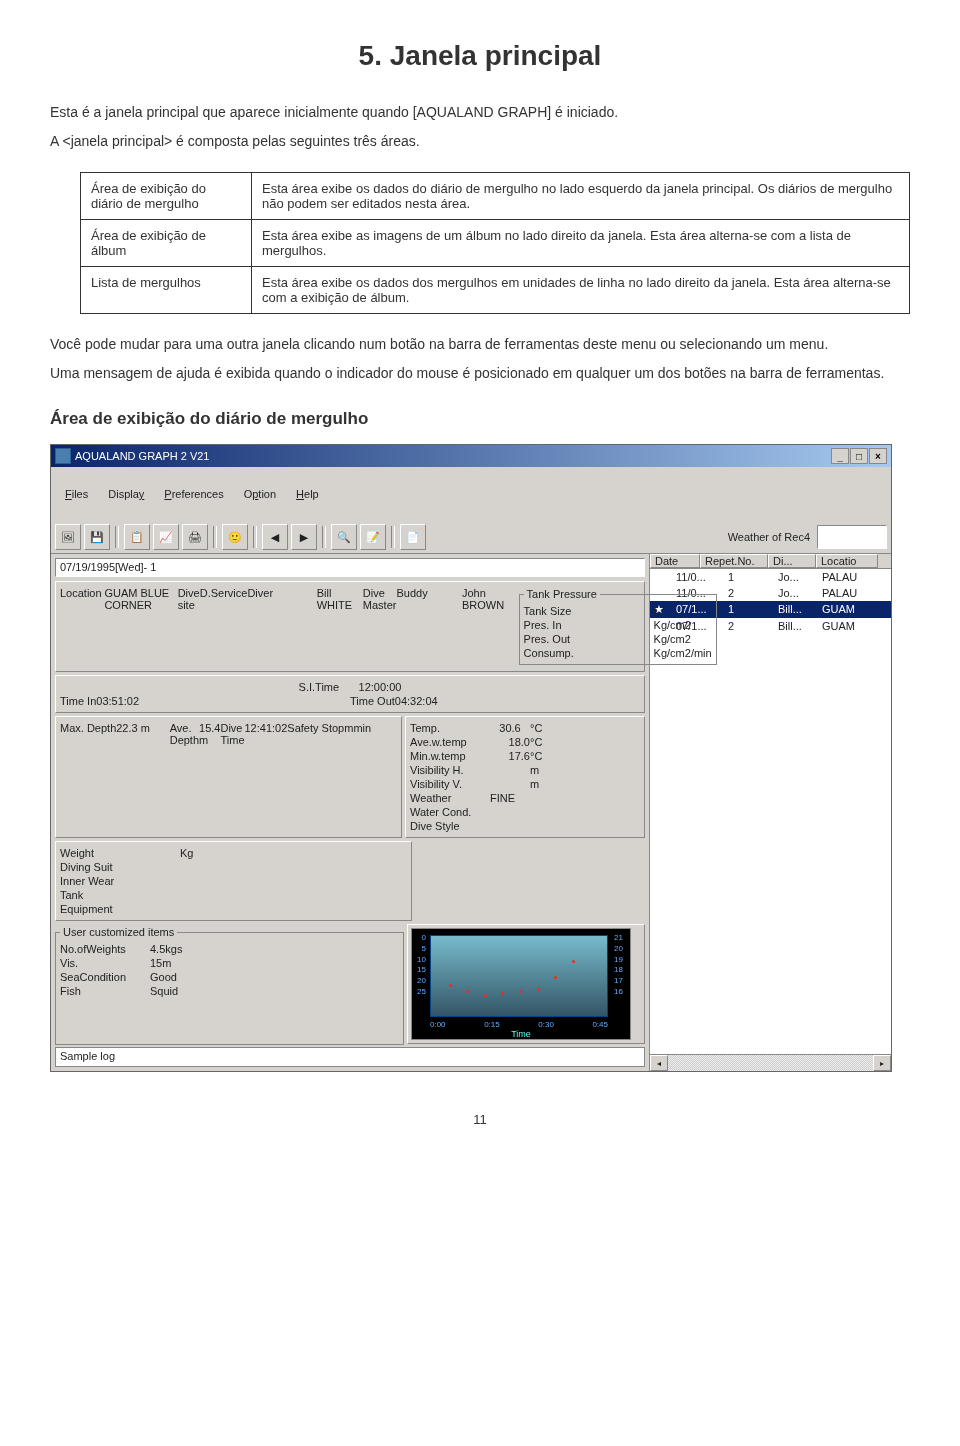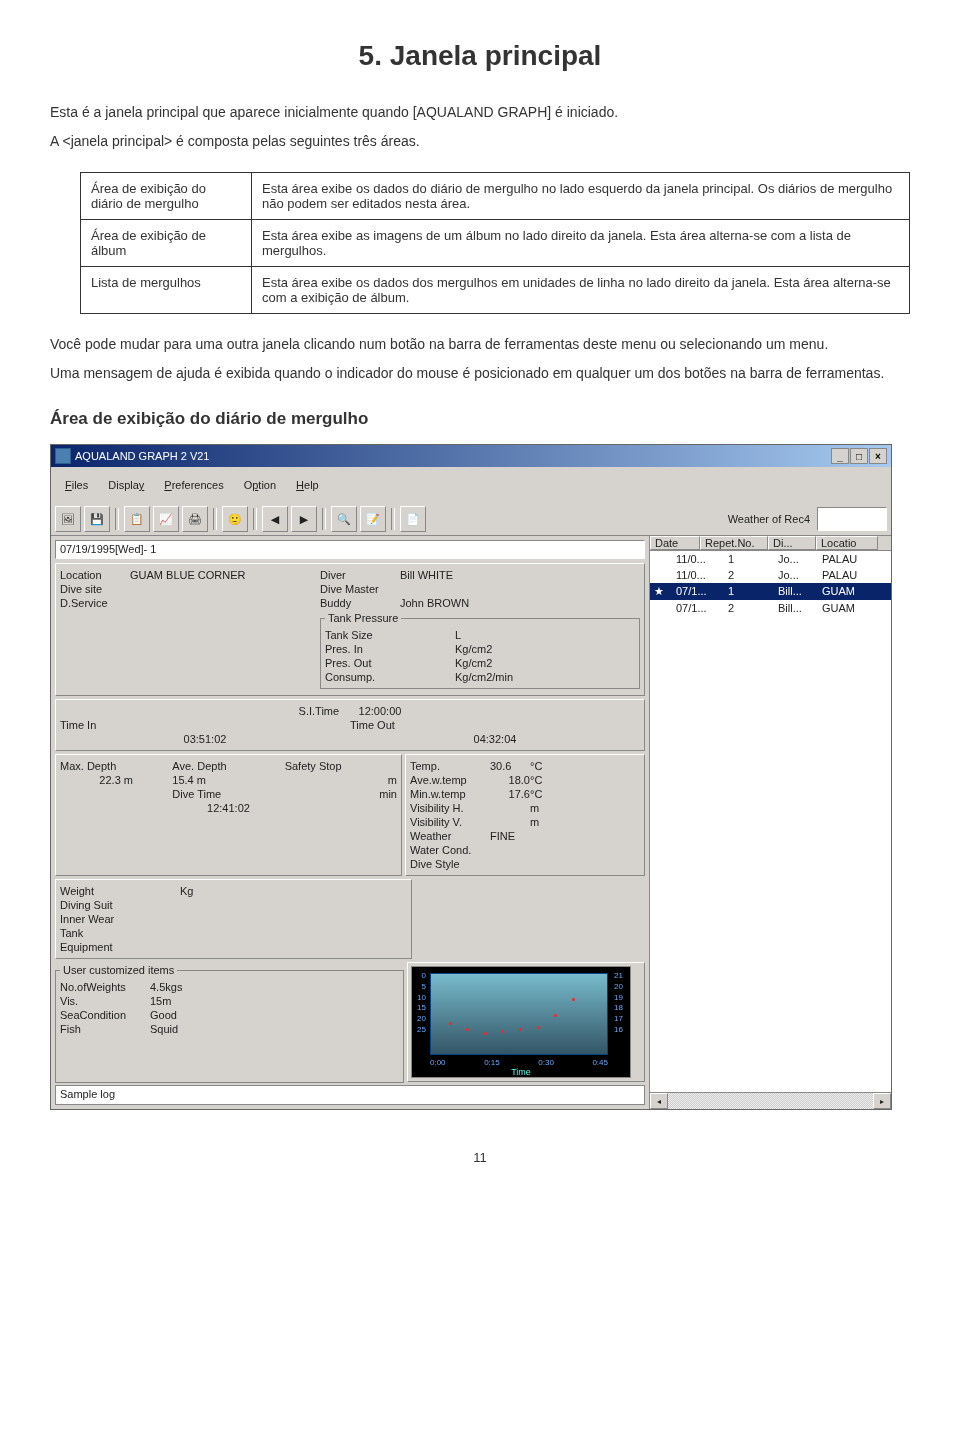--- a/index.html
+++ b/index.html
@@ -8,40 +8,40 @@
 .desc-table{border-collapse:collapse;margin:20px 0 20px 30px;width:calc(100% - 30px)}
 .desc-table td{border:1px solid #333;padding:8px 10px;vertical-align:top;font-size:13px}
 .desc-table td:first-child{width:150px}
 h2{font-size:17px;font-weight:bold;margin:25px 0 15px 0}
 .app-window{border:1px solid #666;background:#d6d3ce;font-family:Tahoma,Arial,sans-serif;font-size:11px;color:#222;width:840px}
 .titlebar{background:linear-gradient(90deg,#0a246a 0%,#a6caf0 100%);color:#fff;padding:3px 4px;display:flex;align-items:center}
 .titlebar-icon{width:14px;height:14px;background:#4a7fb0;margin-right:4px;border:1px solid #2a5f90}
 .titlebar-text{flex:1;font-size:11px}
 .titlebar-btns{display:flex;gap:1px}
 .titlebar-btns div{width:16px;height:14px;background:#d6d3ce;border:1px solid #888;display:flex;align-items:center;justify-content:center;font-size:10px;font-weight:bold;color:#000}
-.menubar{display:flex;padding:10px 4px;gap:0;background:#d6d3ce}
+.menubar{display:flex;padding:19px 4px;gap:0;background:#d6d3ce}
 .menubar span{padding:2px 10px}
 .menubar span u{text-decoration:underline}
 .toolbar{display:flex;align-items:center;padding:3px 4px;gap:3px;border-bottom:1px solid #888}
 .tbtn{width:24px;height:24px;border:1px solid #888;border-top-color:#fff;border-left-color:#fff;background:#d6d3ce;display:flex;align-items:center;justify-content:center}
 .tsep{width:2px;height:22px;border-left:1px solid #888;border-right:1px solid #fff;margin:0 2px}
 .tspacer{flex:1}
 .reccount-lbl{padding:0 4px}
 .reccount-box{width:60px;height:18px;background:#fff;border:1px solid #888;display:inline-block;vertical-align:middle}
 .body-area{display:flex}
 .left-pane{width:590px;padding:4px}
 .right-pane{flex:1;border-left:1px solid #888;background:#d6d3ce;display:flex;flex-direction:column}
 .log-title{width:100%;height:19px;background:#fff;border:1px solid #888;padding:1px 4px;box-sizing:border-box;margin-bottom:4px}
 .log-cell{font-size:11px;padding:1px 0}
 .panel{border:1px solid #888;border-top-color:#fff;border-left-color:#fff;padding:4px;margin-bottom:3px;position:relative}
 fieldset{border:1px solid #888;margin:2px 0;padding:4px}
 fieldset legend{font-size:11px;padding:0 3px;background:#d6d3ce}
 .inset{border:1px solid #888;border-right-color:#fff;border-bottom-color:#fff;padding:2px 4px}
 .flex{display:flex}
-.col{display:flex;flex-direction:column}
+.col{display:flex;flex-direction:row}
 .list-header{display:flex;background:#d6d3ce;border-bottom:1px solid #888}
 .list-header div{border:1px solid #888;border-top-color:#fff;border-left-color:#fff;padding:0 4px;font-size:11px;overflow:hidden;white-space:nowrap}
 .list-body{background:#fff;flex:1;min-height:460px}
 .list-row{display:flex}
 .list-row div{padding:2px 4px;font-size:11px;text-align:left;overflow:hidden;white-space:nowrap}
 .list-row.selected{background:#0a246a;color:#fff}
 .scrollbar-h{height:16px;background:#d6d3ce;display:flex;border-top:1px solid #888}
 .sarrow{width:16px;height:14px;border:1px solid #888;border-top-color:#fff;border-left-color:#fff;background:#d6d3ce;display:flex;align-items:center;justify-content:center;font-size:8px}
 .strack{flex:1;background:repeating-conic-gradient(#ccc 0% 25%,#eee 0% 50%) 0/2px 2px}
 .graph-box{width:218px;height:110px;background:#000;border:1px solid #888;position:relative;color:#0ff;font-size:9px}
@@ -210,21 +210,21 @@
             <div class="col" style="flex:1">
                 <div class="log-cell">Safety Stop</div>
                 <div class="log-cell" style="text-align:right">m</div>
                 <div class="log-cell" style="text-align:right">min</div>
               </div>
           </div>
         </div>
         <div class="panel" style="width:230px">
           <div class="flex">
               <div class="log-cell" style="width:80px">Temp.</div>
-              <div class="log-cell" style="width:40px;text-align:left">30.6</div>
+              <div class="log-cell" style="width:40px;text-align:center">30.6</div>
               <div class="log-cell">°C</div>
             </div>
           <div class="flex">
               <div class="log-cell" style="width:80px">Ave.w.temp</div>
               <div class="log-cell" style="width:40px;text-align:right">18.0</div>
               <div class="log-cell">°C</div>
             </div>
           <div class="flex">
               <div class="log-cell" style="width:80px">Min.w.temp</div>
               <div class="log-cell" style="width:40px;text-align:right">17.6</div>

